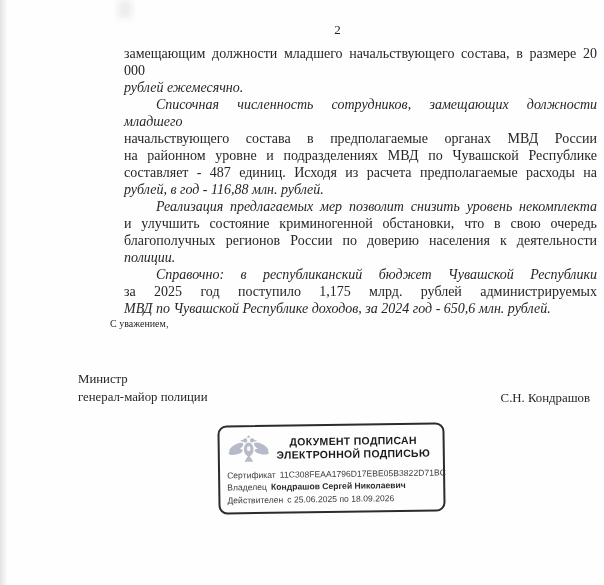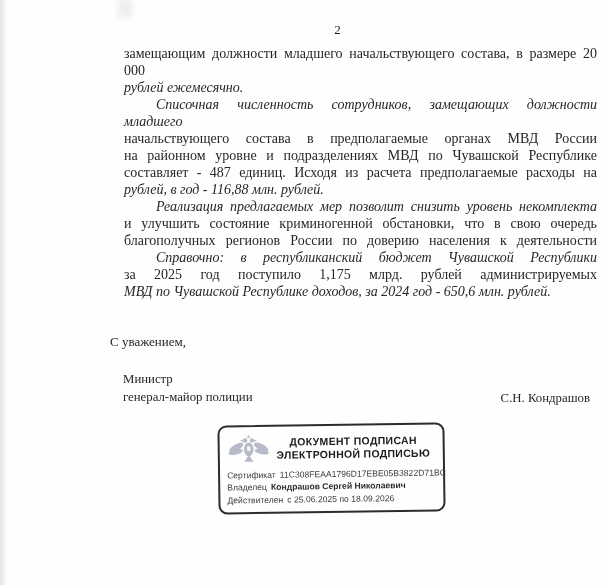--- a/index.html
+++ b/index.html
@@ -27,26 +27,26 @@
     text-align:center; font-size:13px;
   }
   .letter-body {
     position:absolute; left:78px; right:7px; top:45px;
     font-size:14px; line-height:17px;margin-left:46px;
   }
   .line { text-align:justify; text-align-last:justify; white-space:normal; }
   .line.last { text-align-last:left;font-style:italic; }
   .line.indent { text-indent:32px;font-style:italic; }
   .closing {
-    position:absolute; left:110px; top:334px;
-    font-size:13px;
+    position:absolute; left:110px; top:318px;
+    font-size:10px;
   }
   .sig-left {
     position:absolute; left:78px; top:370px;
-    font-size:12.8px; line-height:18px;margin-left:45px;
+    font-size:12.8px; line-height:18px;
   }
   .sig-name {
     position:absolute; right:14px; top:391px;
     font-size:12.8px;
   }
   .stamp {
     position:absolute; left:218px; top:424px;
     width:227px; height:89px;
     border:2px solid #2b2b30;
     border-radius:9px;
@@ -84,20 +84,21 @@
       <div class="line">замещающим должности младшего начальствующего состава, в размере 20 000</div>
       <div class="line last">рублей ежемесячно.</div>
       <div class="line indent">Списочная численность сотрудников, замещающих должности младшего</div>
       <div class="line">начальствующего состава в предполагаемые органах МВД России</div>
       <div class="line">на районном уровне и подразделениях МВД по Чувашской Республике</div>
       <div class="line">составляет - 487 единиц. Исходя из расчета предполагаемые расходы на</div>
       <div class="line last">рублей, в год - 116,88 млн. рублей.</div>
       <div class="line indent">Реализация предлагаемых мер позволит снизить уровень некомплекта</div>
       <div class="line">и улучшить состояние криминогенной обстановки, что в свою очередь</div>
       <div class="line">благополучных регионов России по доверию населения к деятельности</div>
+      <div class="line last">полиции.</div>
       <div class="line indent">Справочно: в республиканский бюджет Чувашской Республики</div>
       <div class="line">за 2025 год поступило 1,175 млрд. рублей администрируемых</div>
       <div class="line last">МВД по Чувашской Республике доходов, за 2024 год - 650,6 млн. рублей.</div>
     </div>
 
   <div class="closing">С уважением,</div>
 
   <div class="sig-left">
     <div>Министр</div>
     <div>генерал-майор полиции</div>

